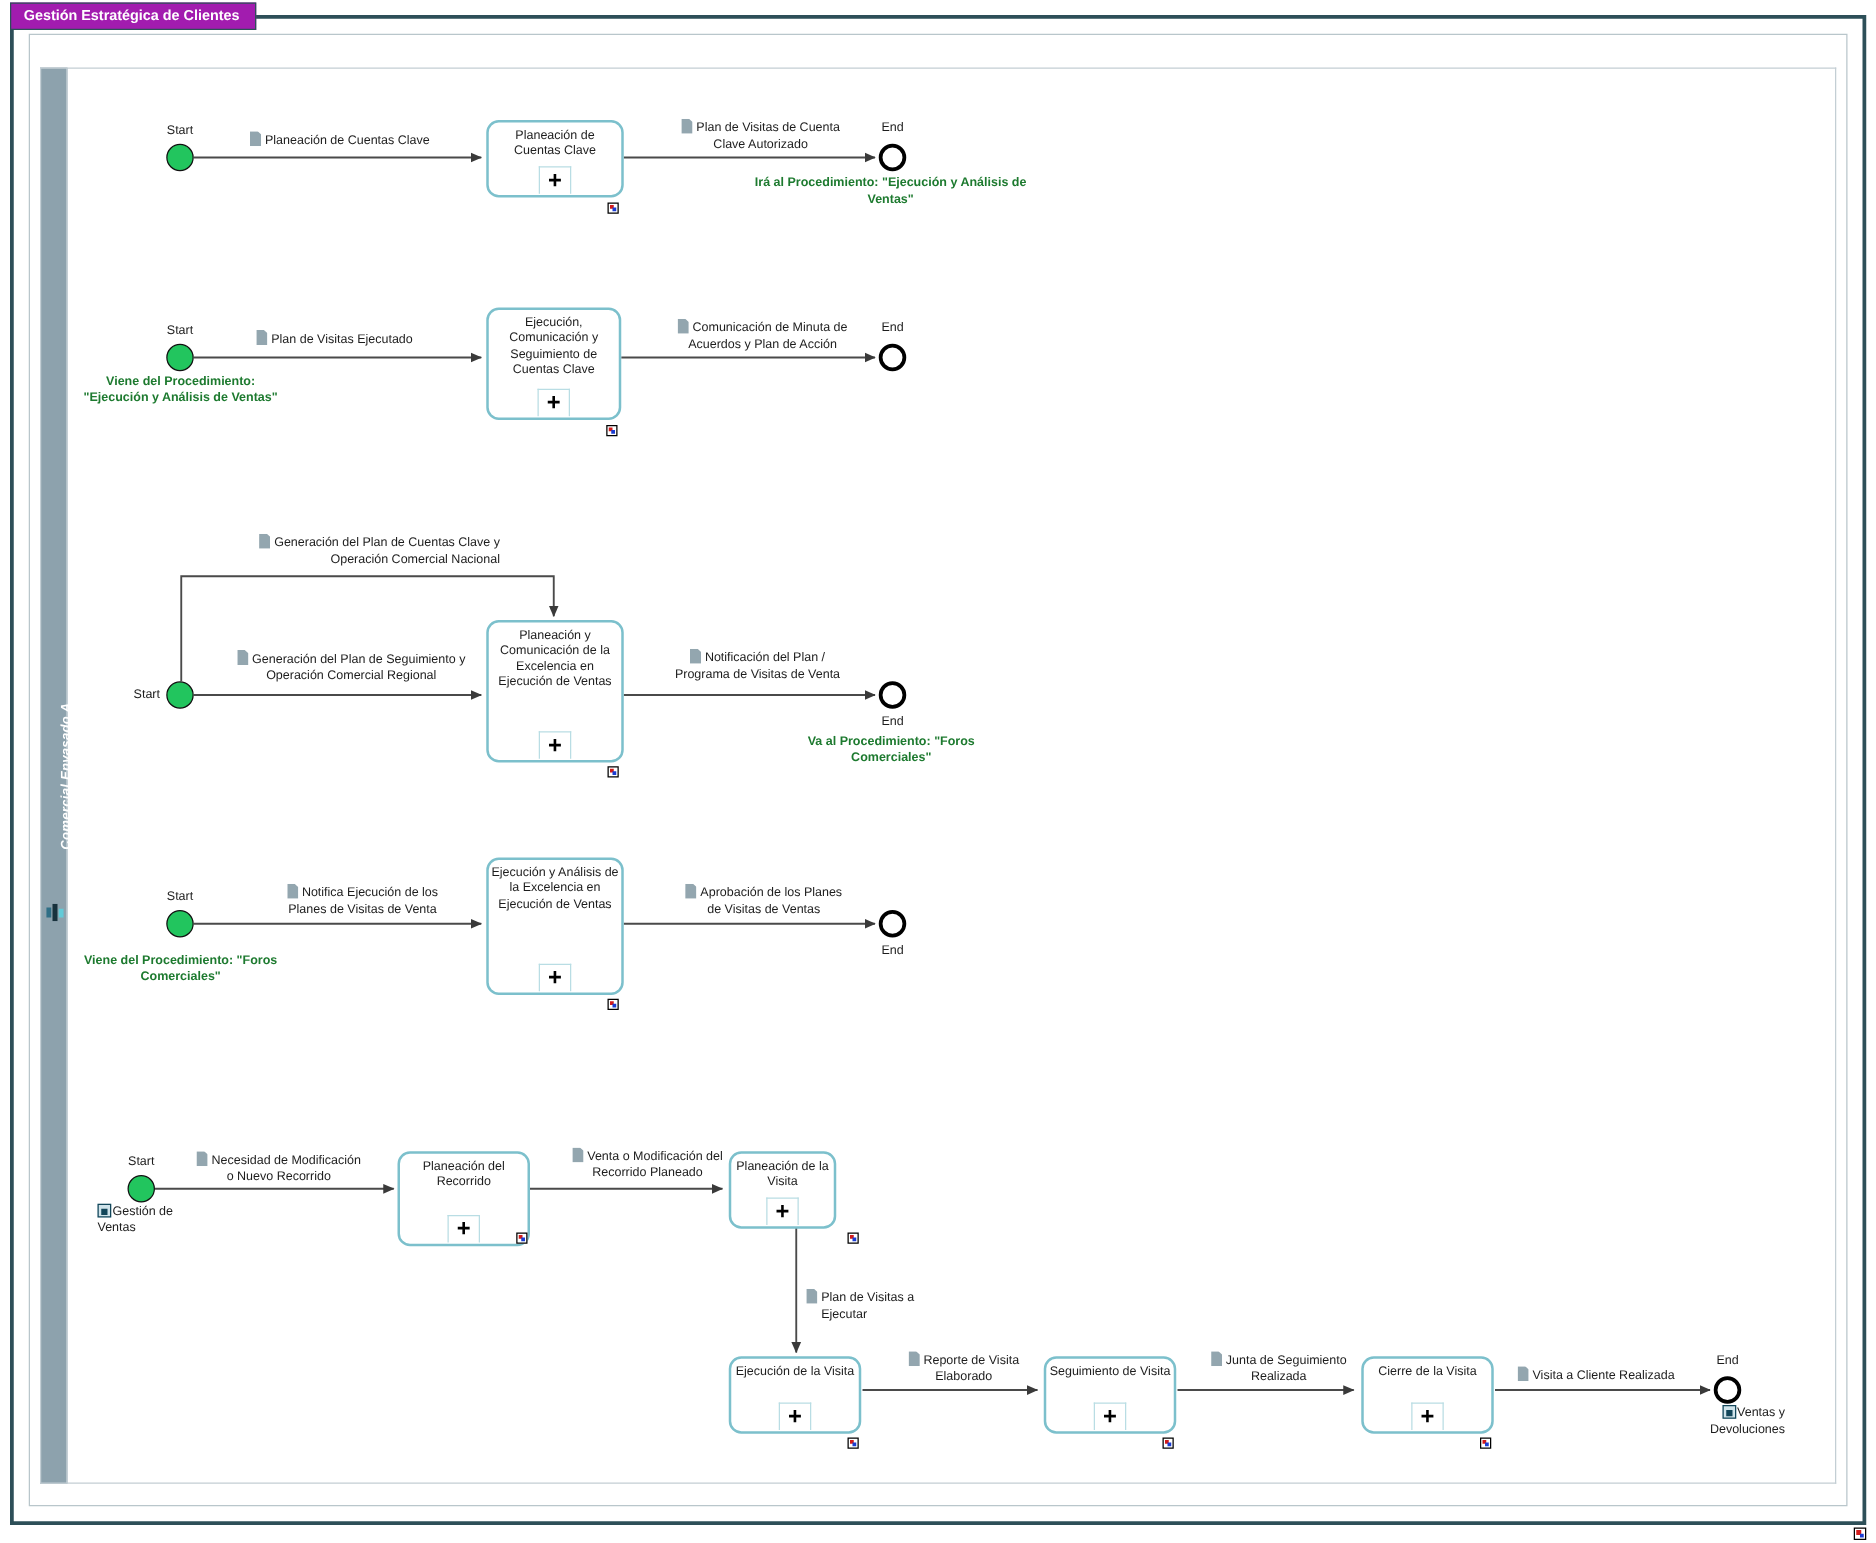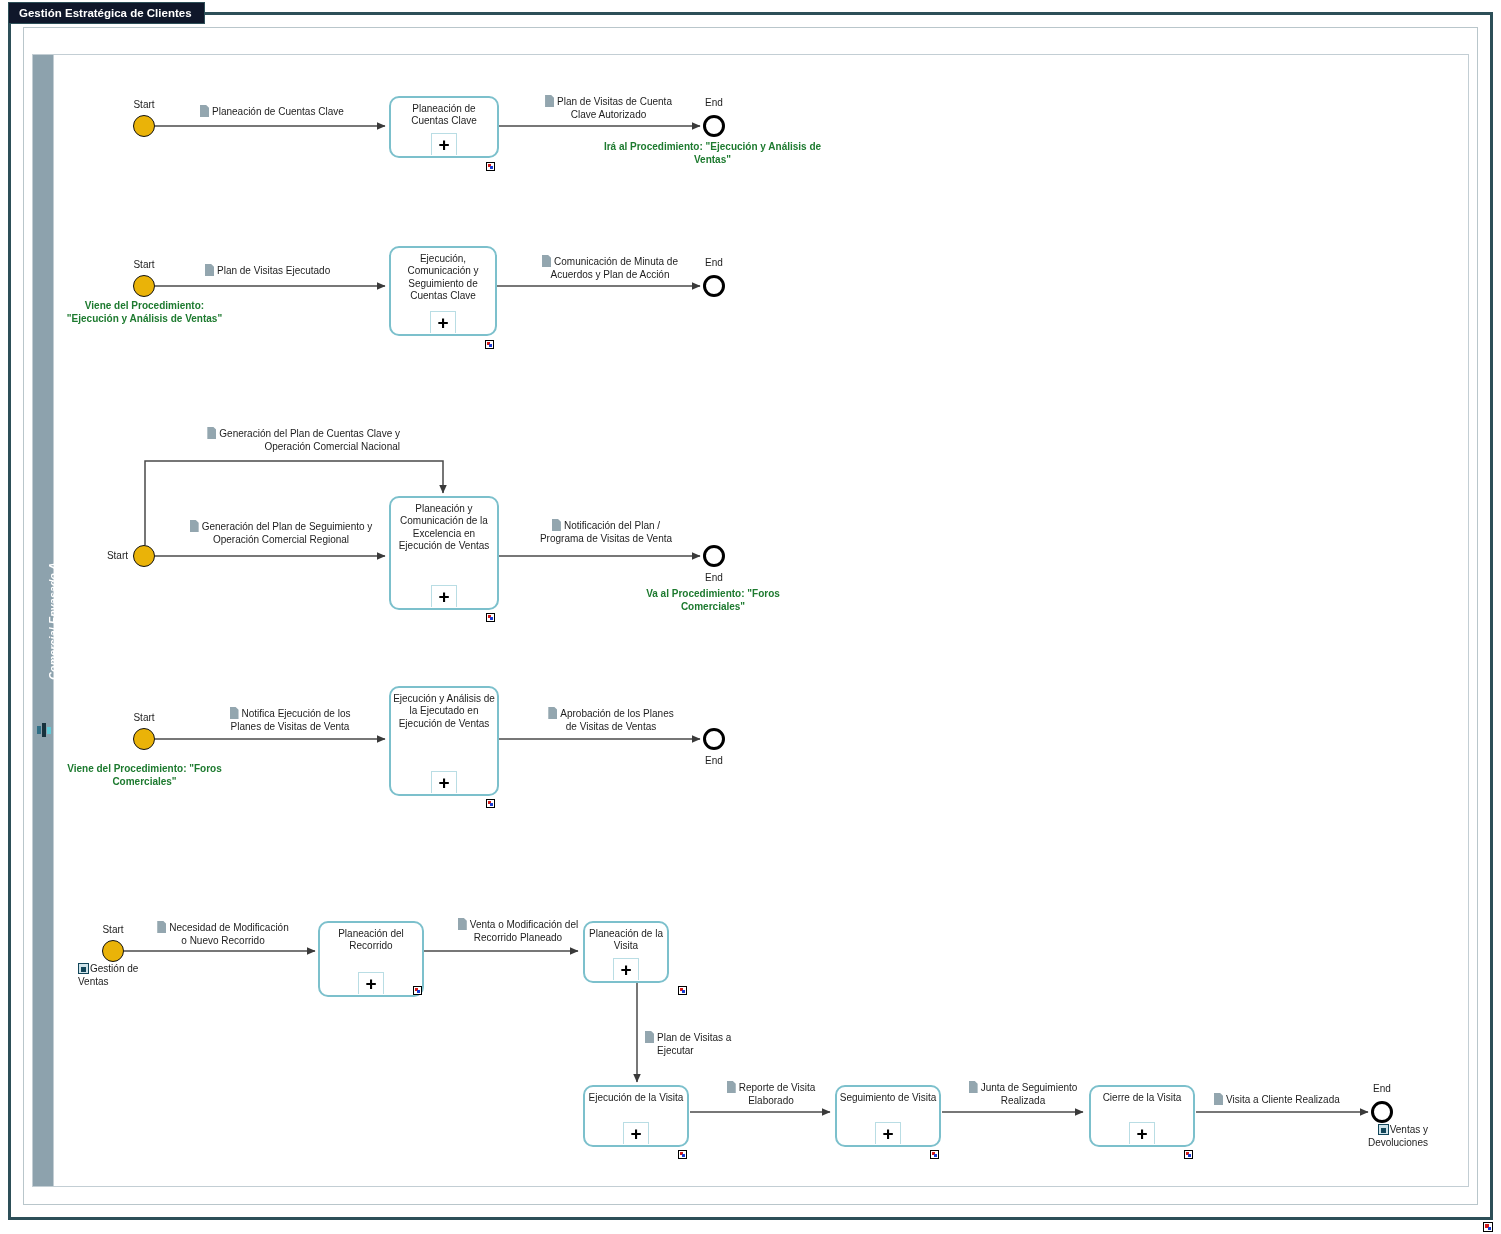--- a/index.html
+++ b/index.html
@@ -2,21 +2,21 @@
 <html><head>
 <meta charset="utf-8">
 <style>
   html,body{margin:0;padding:0;background:#ffffff;}
   body{font-family:"Liberation Sans", sans-serif;}
   #root{position:relative;width:1501px;height:1234px;overflow:hidden;background:#ffffff;}
 
   
   .title-tab{
     position:absolute;left:8px;top:2px;height:22px;
-    background:#0f172a;color:#ffffff;
+    background:#a21caf;color:#ffffff;
     font-size:11.5px;font-weight:bold;
     display:flex;align-items:center;padding:0 12px 0 10px;
     box-sizing:border-box;
     border:1px solid #2d4f58;
     z-index:6;
   }
 
   
   .window-frame{
     position:absolute;left:8px;top:12px;right:8px;bottom:14px;
@@ -100,21 +100,21 @@
     content:"";position:absolute;left:1px;top:1px;width:3px;height:3px;background:#d21a1a;
   }
   .link-marker::after{
     content:"";position:absolute;right:1px;bottom:1px;width:3px;height:3px;background:#1a3cd2;
   }
 
   
   .ev{position:absolute;z-index:3;}
   .ev-start{
     width:22px;height:22px;border-radius:50%;
-    border:1.6px solid #111;background:#eab308;box-sizing:border-box;
+    border:1.6px solid #111;background:#22c55e;box-sizing:border-box;
   }
   .ev-end{
     width:22px;height:22px;border-radius:50%;
     border:3.2px solid #000;background:#fff;box-sizing:border-box;
   }
   .ev-cap{
     position:absolute;left:50%;transform:translateX(-50%);
     font-size:10px;color:#1d1d1d;white-space:nowrap;
   }
   .ev-cap.above{bottom:26px;}
@@ -315,21 +315,21 @@
     <span class="txt">Viene del Procedimiento:</span>
     <span class="txt">"Foros Comerciales"</span>
   </div>
   <div class="flowlabel" style="left:200px;top:707px;text-align:center;width:180px;">
     <span><span class="doc-icon"></span><span>Notifica Ejecución de los</span></span>
     <span class="txt">Planes de Visitas de Venta</span>
   </div>
   <div class="task" style="left:389px;top:686px;width:110px;height:110px;">
     <div class="task-label">
       <span class="txt">Ejecución y Análisis</span>
-      <span class="txt">de la Ejecutado en</span>
+      <span class="txt">de la Excelencia en</span>
       <span class="txt">Ejecución de</span>
       <span class="txt">Ventas</span>
     </div>
     <div class="subproc-plus">+</div>
   </div>
   <div class="link-marker" style="left:486px;top:799px;"></div>
   <div class="flowlabel" style="left:531px;top:707px;text-align:center;width:160px;">
     <span><span class="doc-icon"></span><span>Aprobación de los Planes</span></span>
     <span class="txt">de Visitas de Ventas</span>
   </div>

